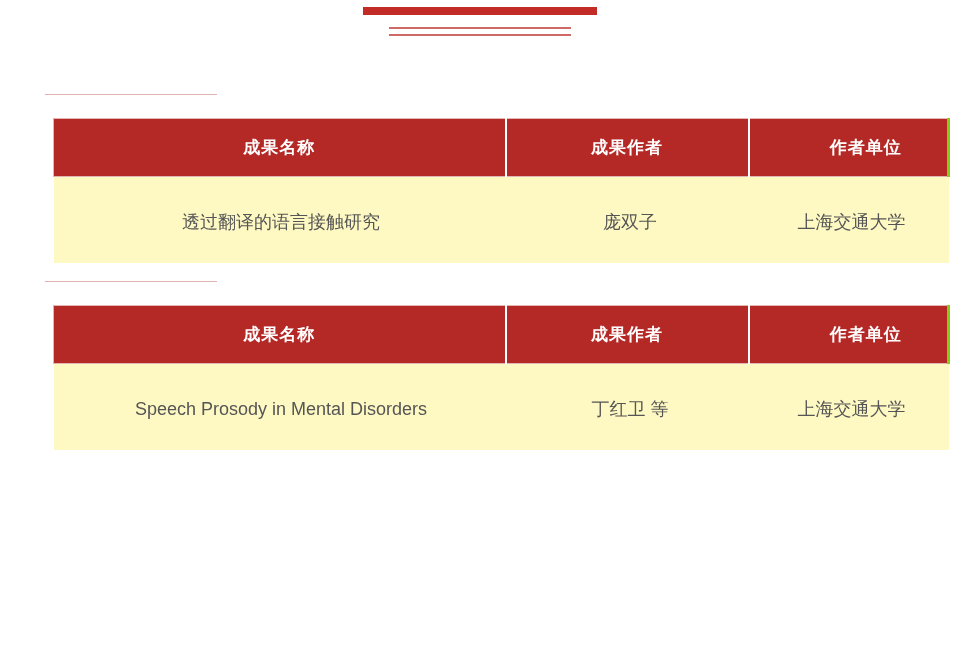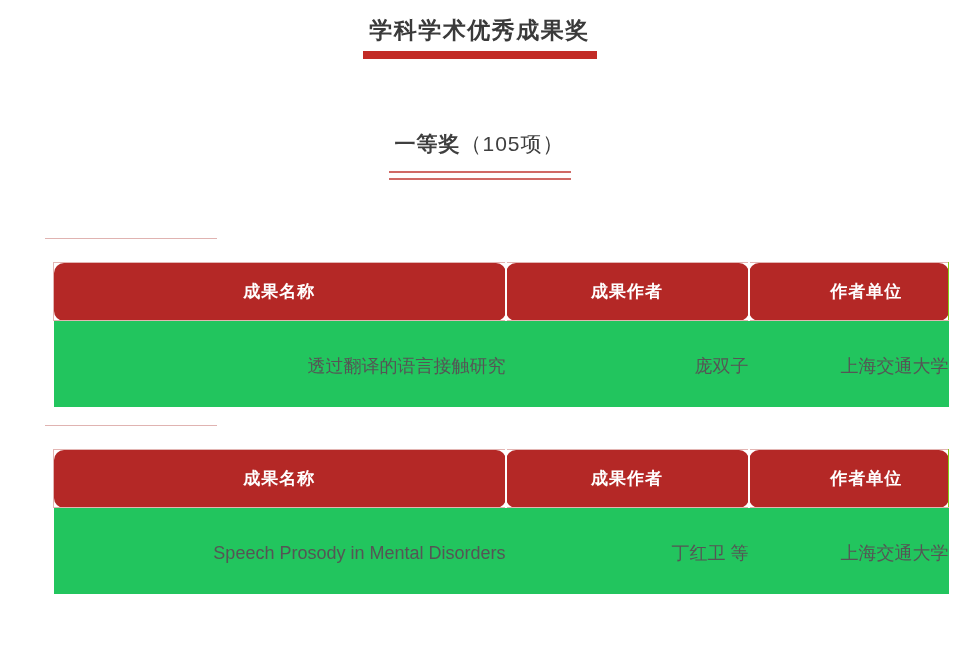--- a/index.html
+++ b/index.html
@@ -77,44 +77,41 @@
     color: #ffffff;
     font-size: 17px;
     font-weight: 700;
     letter-spacing: 1px;
     height: 58px;
     text-align: center;
     vertical-align: middle;
     border-left: 2px solid #ffffff;
     border-top: 1px solid #e3b5b3;
     border-bottom: 1px solid #e3b5b3;
-    border-radius: 10px;
   }
   th:first-child { border-left: 1px solid #e3b5b3; }
-  th:last-child { border-right: 1px solid #84cc16; padding-left: 36px; }
+  th:last-child { border-right: 3px solid #84cc16; padding-left: 36px; }
   td {
     padding: 34px 0 30px 6px;
     font-size: 18px;
     line-height: 22px;
     color: #555555;
-    text-align: right;
+    text-align: center;
     vertical-align: middle;
-    background: #22c55e;
+    background: #fef9c3;
   }
   td.first { padding-left: 3px; }
 </style>
 </head>
 <body>
 
 <div class="page">
 
-  <h1 class="page-title">学科学术优秀成果奖</h1>
   <div class="title-underline"></div>
 
-  <div class="award-level"><span class="bold">一等奖</span><span>（105项）</span></div>
   <div class="double-underline"></div>
 
   <section class="section-first">
     <div class="section-line"></div>
 
     <table class="awards">
       <colgroup>
           <col class="c-name">
           <col class="c-author">
           <col class="c-affil">

